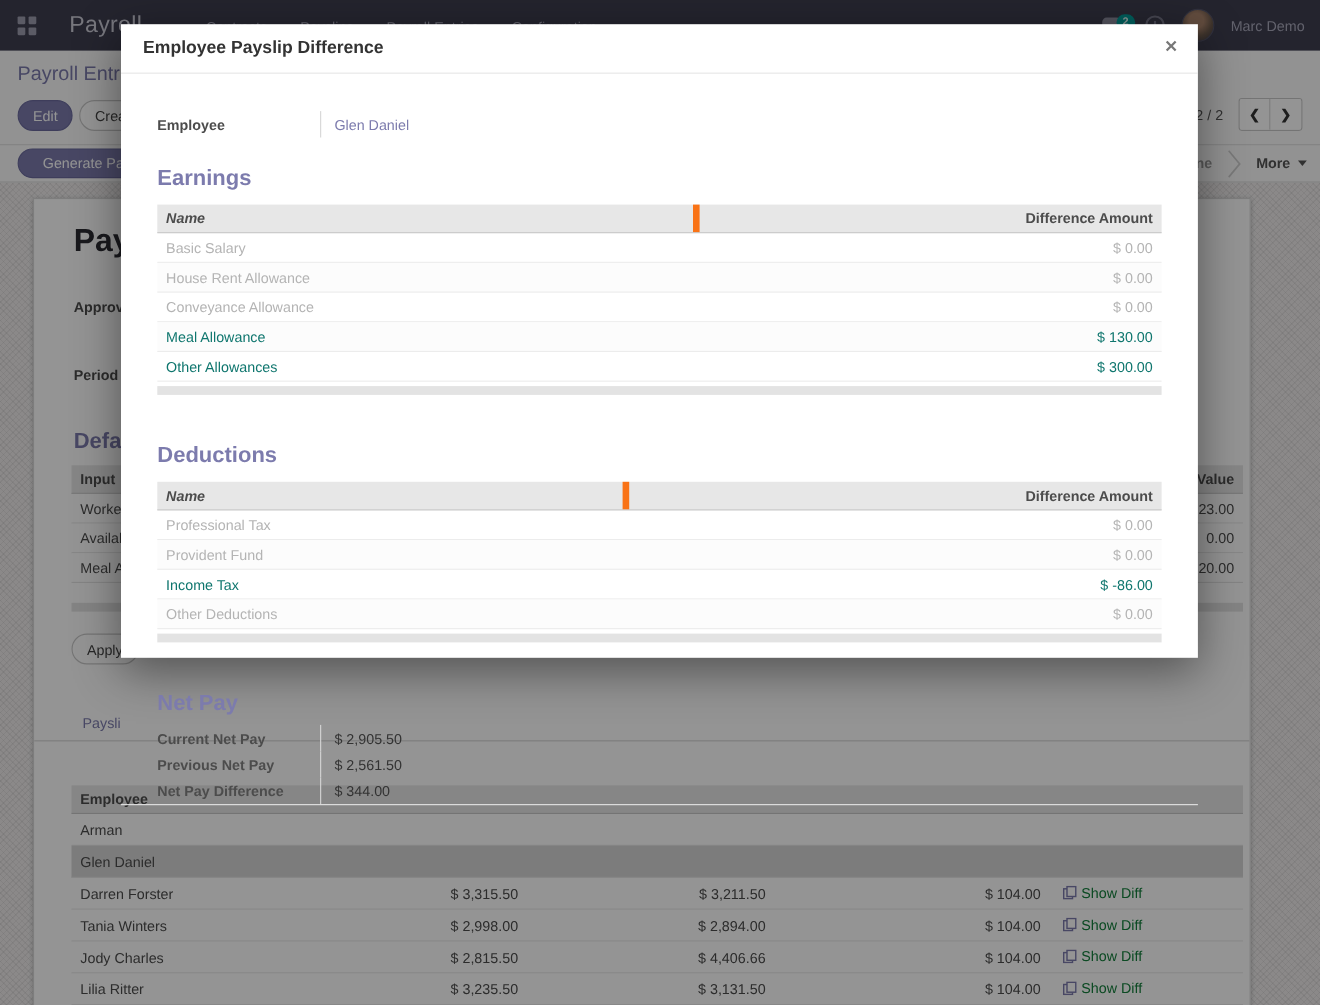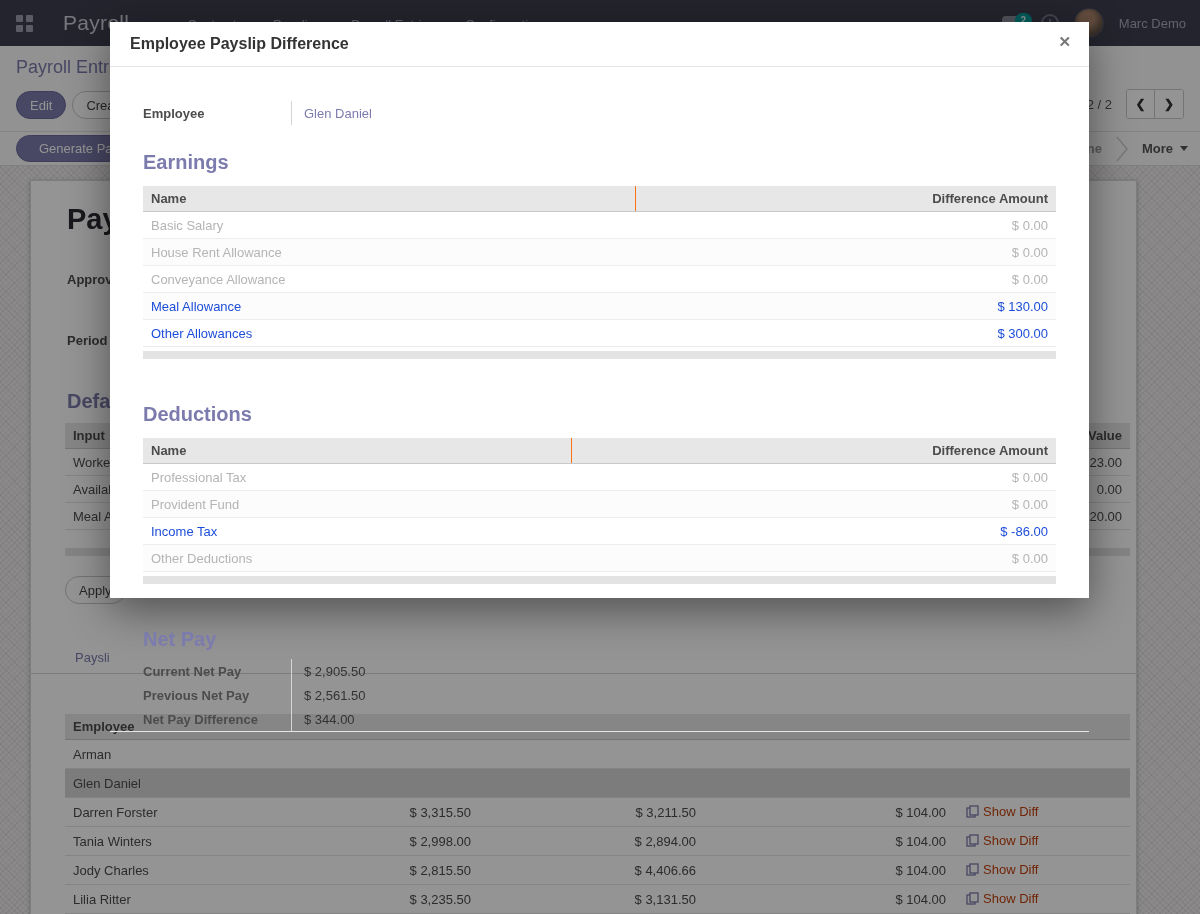--- a/index.html
+++ b/index.html
@@ -85,21 +85,21 @@
   .tab-label { font-size:13px; color:#7c7bad; padding:0 12px 8px 44px; cursor:pointer; white-space:nowrap; }
 
   .ptable { margin:40px 6px 0 34px; }
   .ptable .col-name { width:250px; }
   .ptable .col-a1 { width:164px; text-align:right; }
   .ptable .col-a2 { width:225px; text-align:right; }
   .ptable .col-a3 { width:250px; text-align:right; }
   .ptable .col-diff { flex:1 1 auto; padding-left:12px; }
   .ptable .trow { height:29px; }
   .ptable .trow.highlight { background:#d6d6d6; }
-  .show-diff { display:inline-flex; align-items:center; gap:4px; color:#c2410c; font-size:13px; cursor:pointer; }
+  .show-diff { display:inline-flex; align-items:center; gap:4px; color:#15803d; font-size:13px; cursor:pointer; }
 
   
   .backdrop { position:absolute; inset:0; background:rgba(0,0,0,0.42); z-index:40; }
   .modal { position:absolute; left:110px; top:22px; width:979px; height:576px; background:#fff; z-index:50;
            box-shadow:0 12px 40px rgba(0,0,0,0.45); display:flex; flex-direction:column; }
   .modal-header { position:relative; height:48px; border-bottom:1px solid #e5e5e5; padding:13px 20px; }
   .modal-title { font-size:16px; font-weight:bold; color:#333; }
   .modal-close { position:absolute; right:18px; top:11px; font-size:15px; color:#777; background:none;
                  border:none; cursor:pointer; font-weight:bold; }
   .modal-body { padding:20px 33px 0 33px; }
@@ -109,30 +109,30 @@
   .field-value { border-left:1px solid #d5d5d5; padding-left:12px; font-size:13px; align-self:stretch;
                  display:flex; align-items:center; }
   .link-purple { color:#7c7bad; cursor:pointer; }
 
   .m-heading { margin-top:26px; font-size:20px; font-weight:bold; color:#7c7bad; }
   .m-heading.gap { margin-top:44px; }
 
   .mtable { margin-top:12px; }
   .mtable .thead { display:flex; background:#e7e7e7; border-bottom:1px solid #c9c9c9; height:26px; align-items:center; }
   .mtable .th { font-size:13px; font-weight:bold; color:#4c4c4c; padding:0 8px; }
-  .mtable .th.name { border-right:1px solid #f97316; align-self:stretch; display:flex; align-items:center; }
+  .mtable .th.name { border-right:6px solid #f97316; align-self:stretch; display:flex; align-items:center;font-style:italic; }
   .mtable .trow { display:flex; align-items:center; height:27px; border-bottom:1px solid #ececec; }
   .mtable .trow:nth-child(odd) { background:#fcfcfc; }
   .mtable .td { font-size:13px; padding:0 8px; }
   .earn .th.name, .earn .td.name { width:54%; }
   .earn .th.amt,  .earn .td.amt  { width:46%; text-align:right; }
   .ded .th.name, .ded .td.name { width:47%; }
   .ded .th.amt,  .ded .td.amt  { width:53%; text-align:right; }
   .row-muted .td { color:#b4b4b4; }
-  .row-green .td { color:#1d4ed8; }
+  .row-green .td { color:#0f766e; }
   .mstrip { height:8px; background:#e3e3e3; margin-top:4px; }
 
   .np-row { display:flex; height:24px; align-items:center; }
   .np-value { border-left:1px solid #d5d5d5; padding-left:12px; font-size:13px; color:#333;
               align-self:stretch; display:flex; align-items:center;text-align:right; }
   .np-block { margin-top:8px; }
   .modal-footer { margin-top:auto; height:37px; border-top:1px solid #e5e5e5; }
 </style>
 </head>
 <body>

